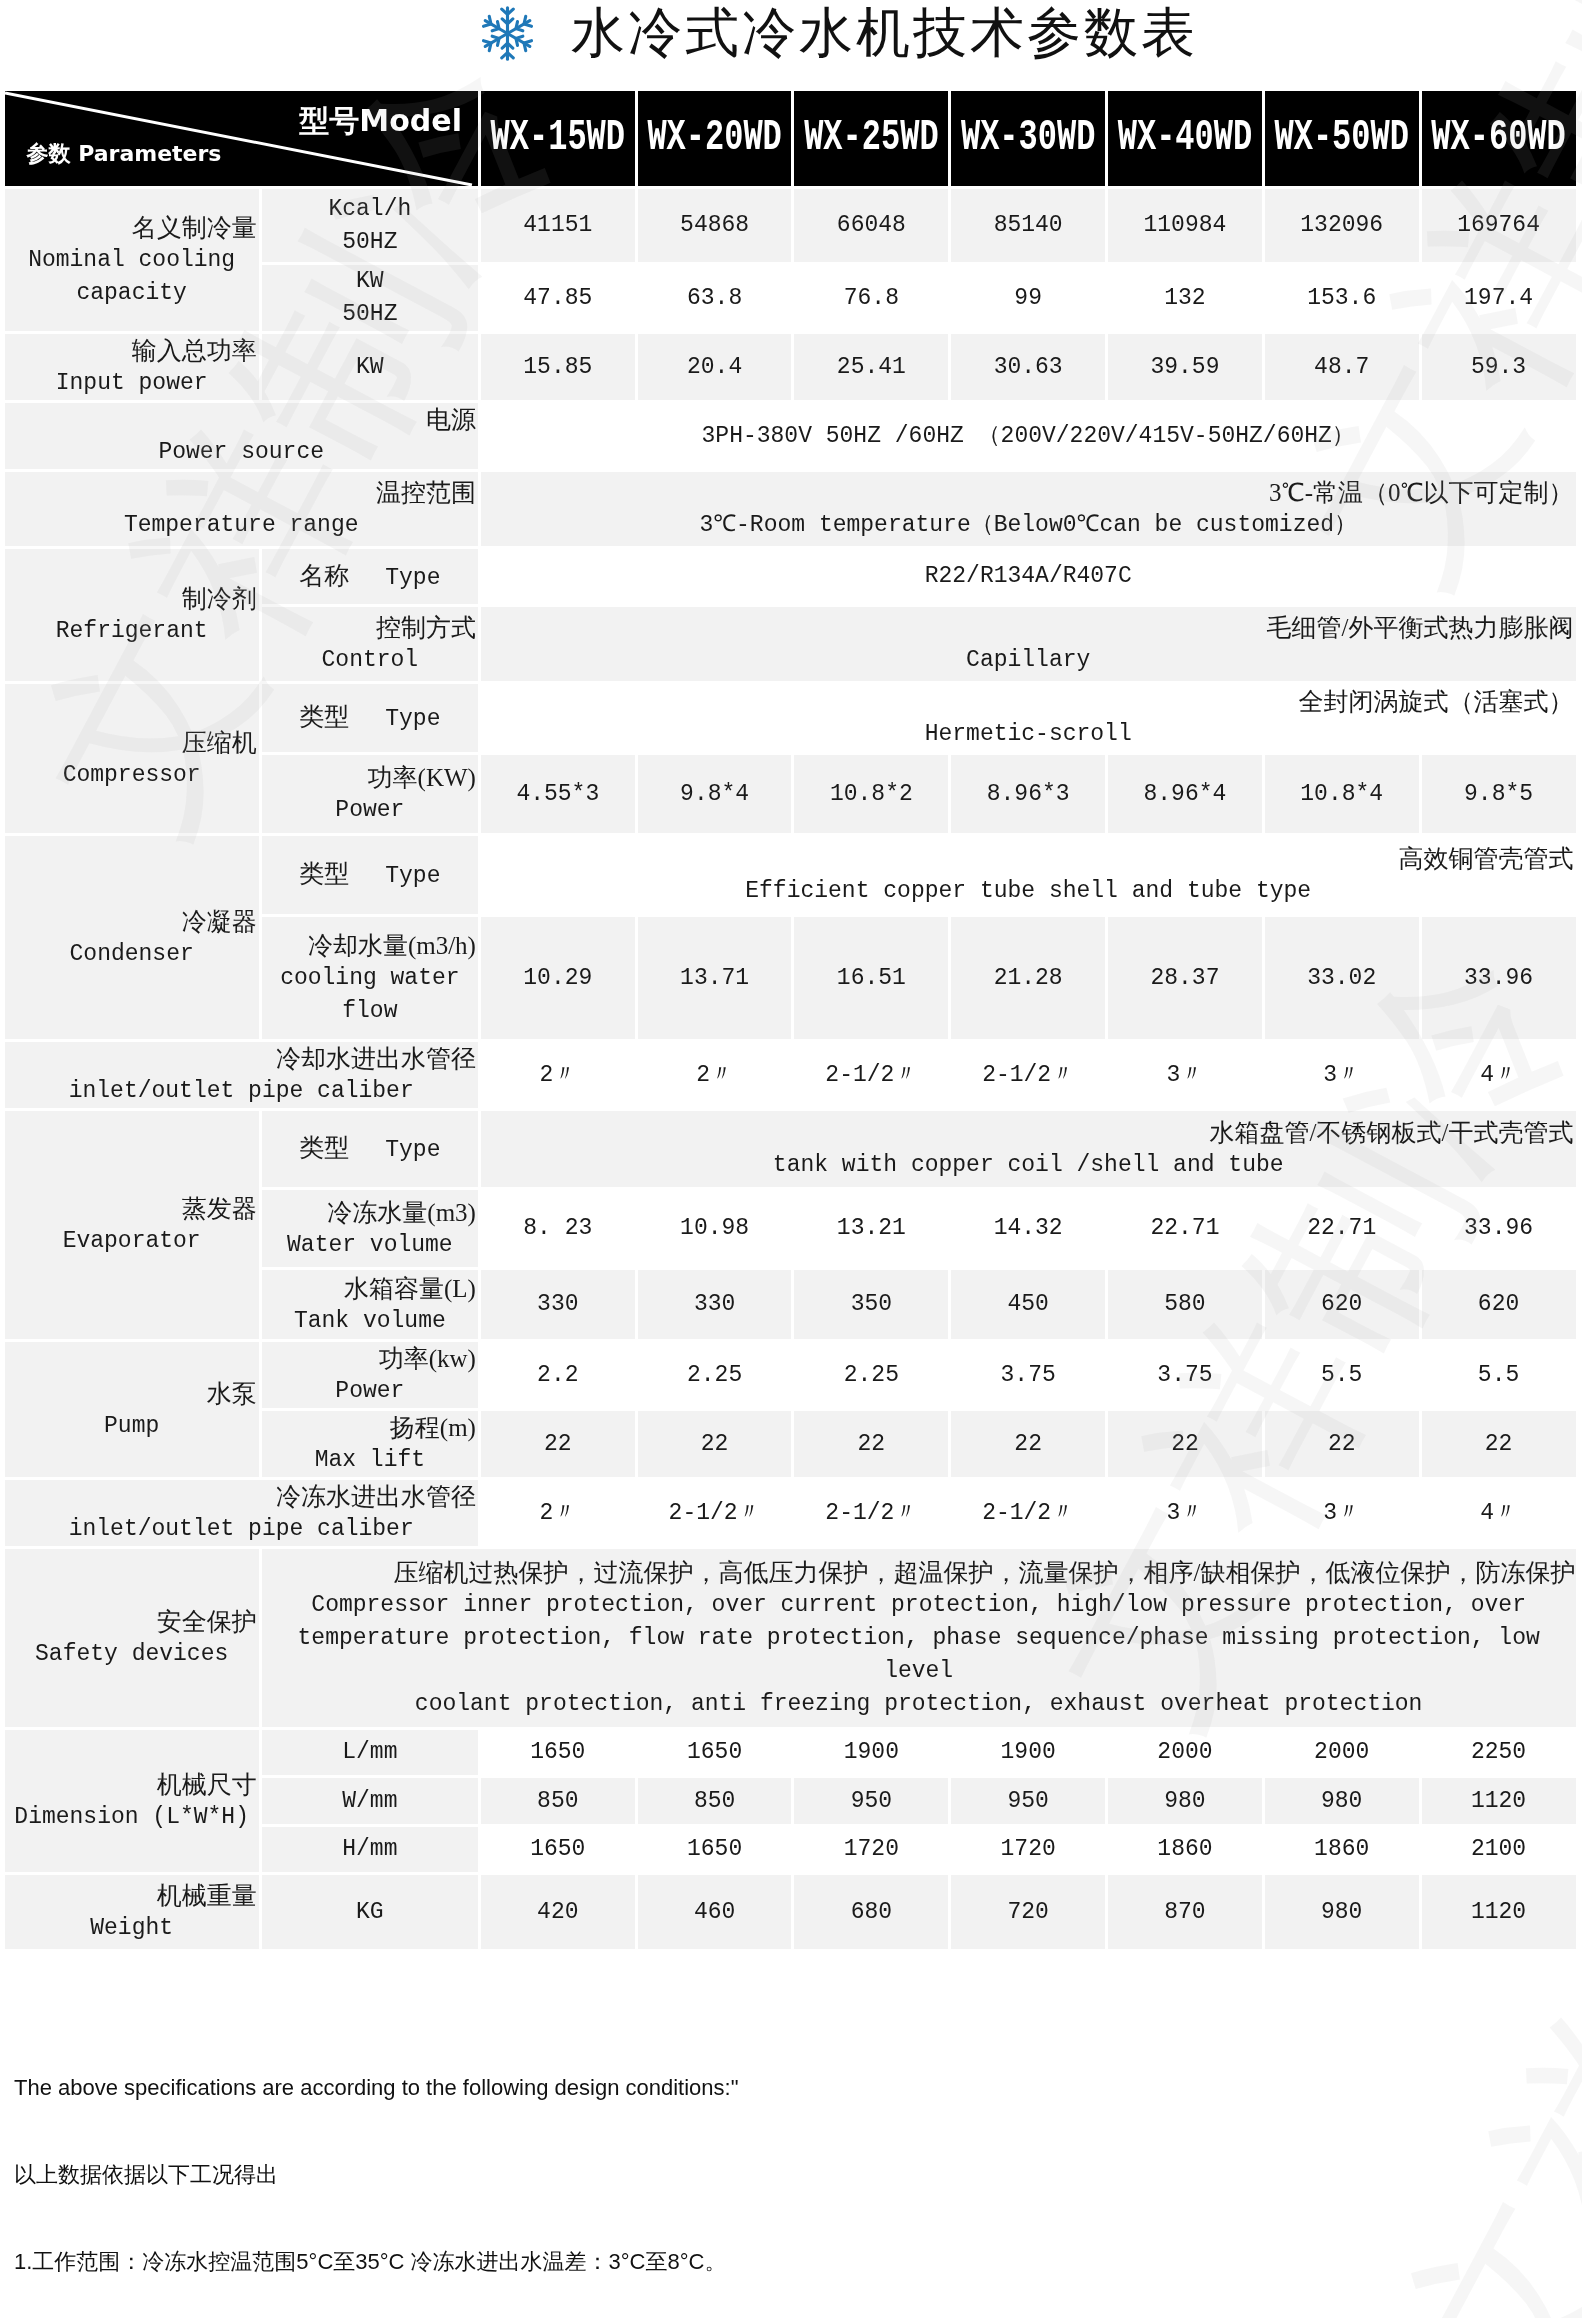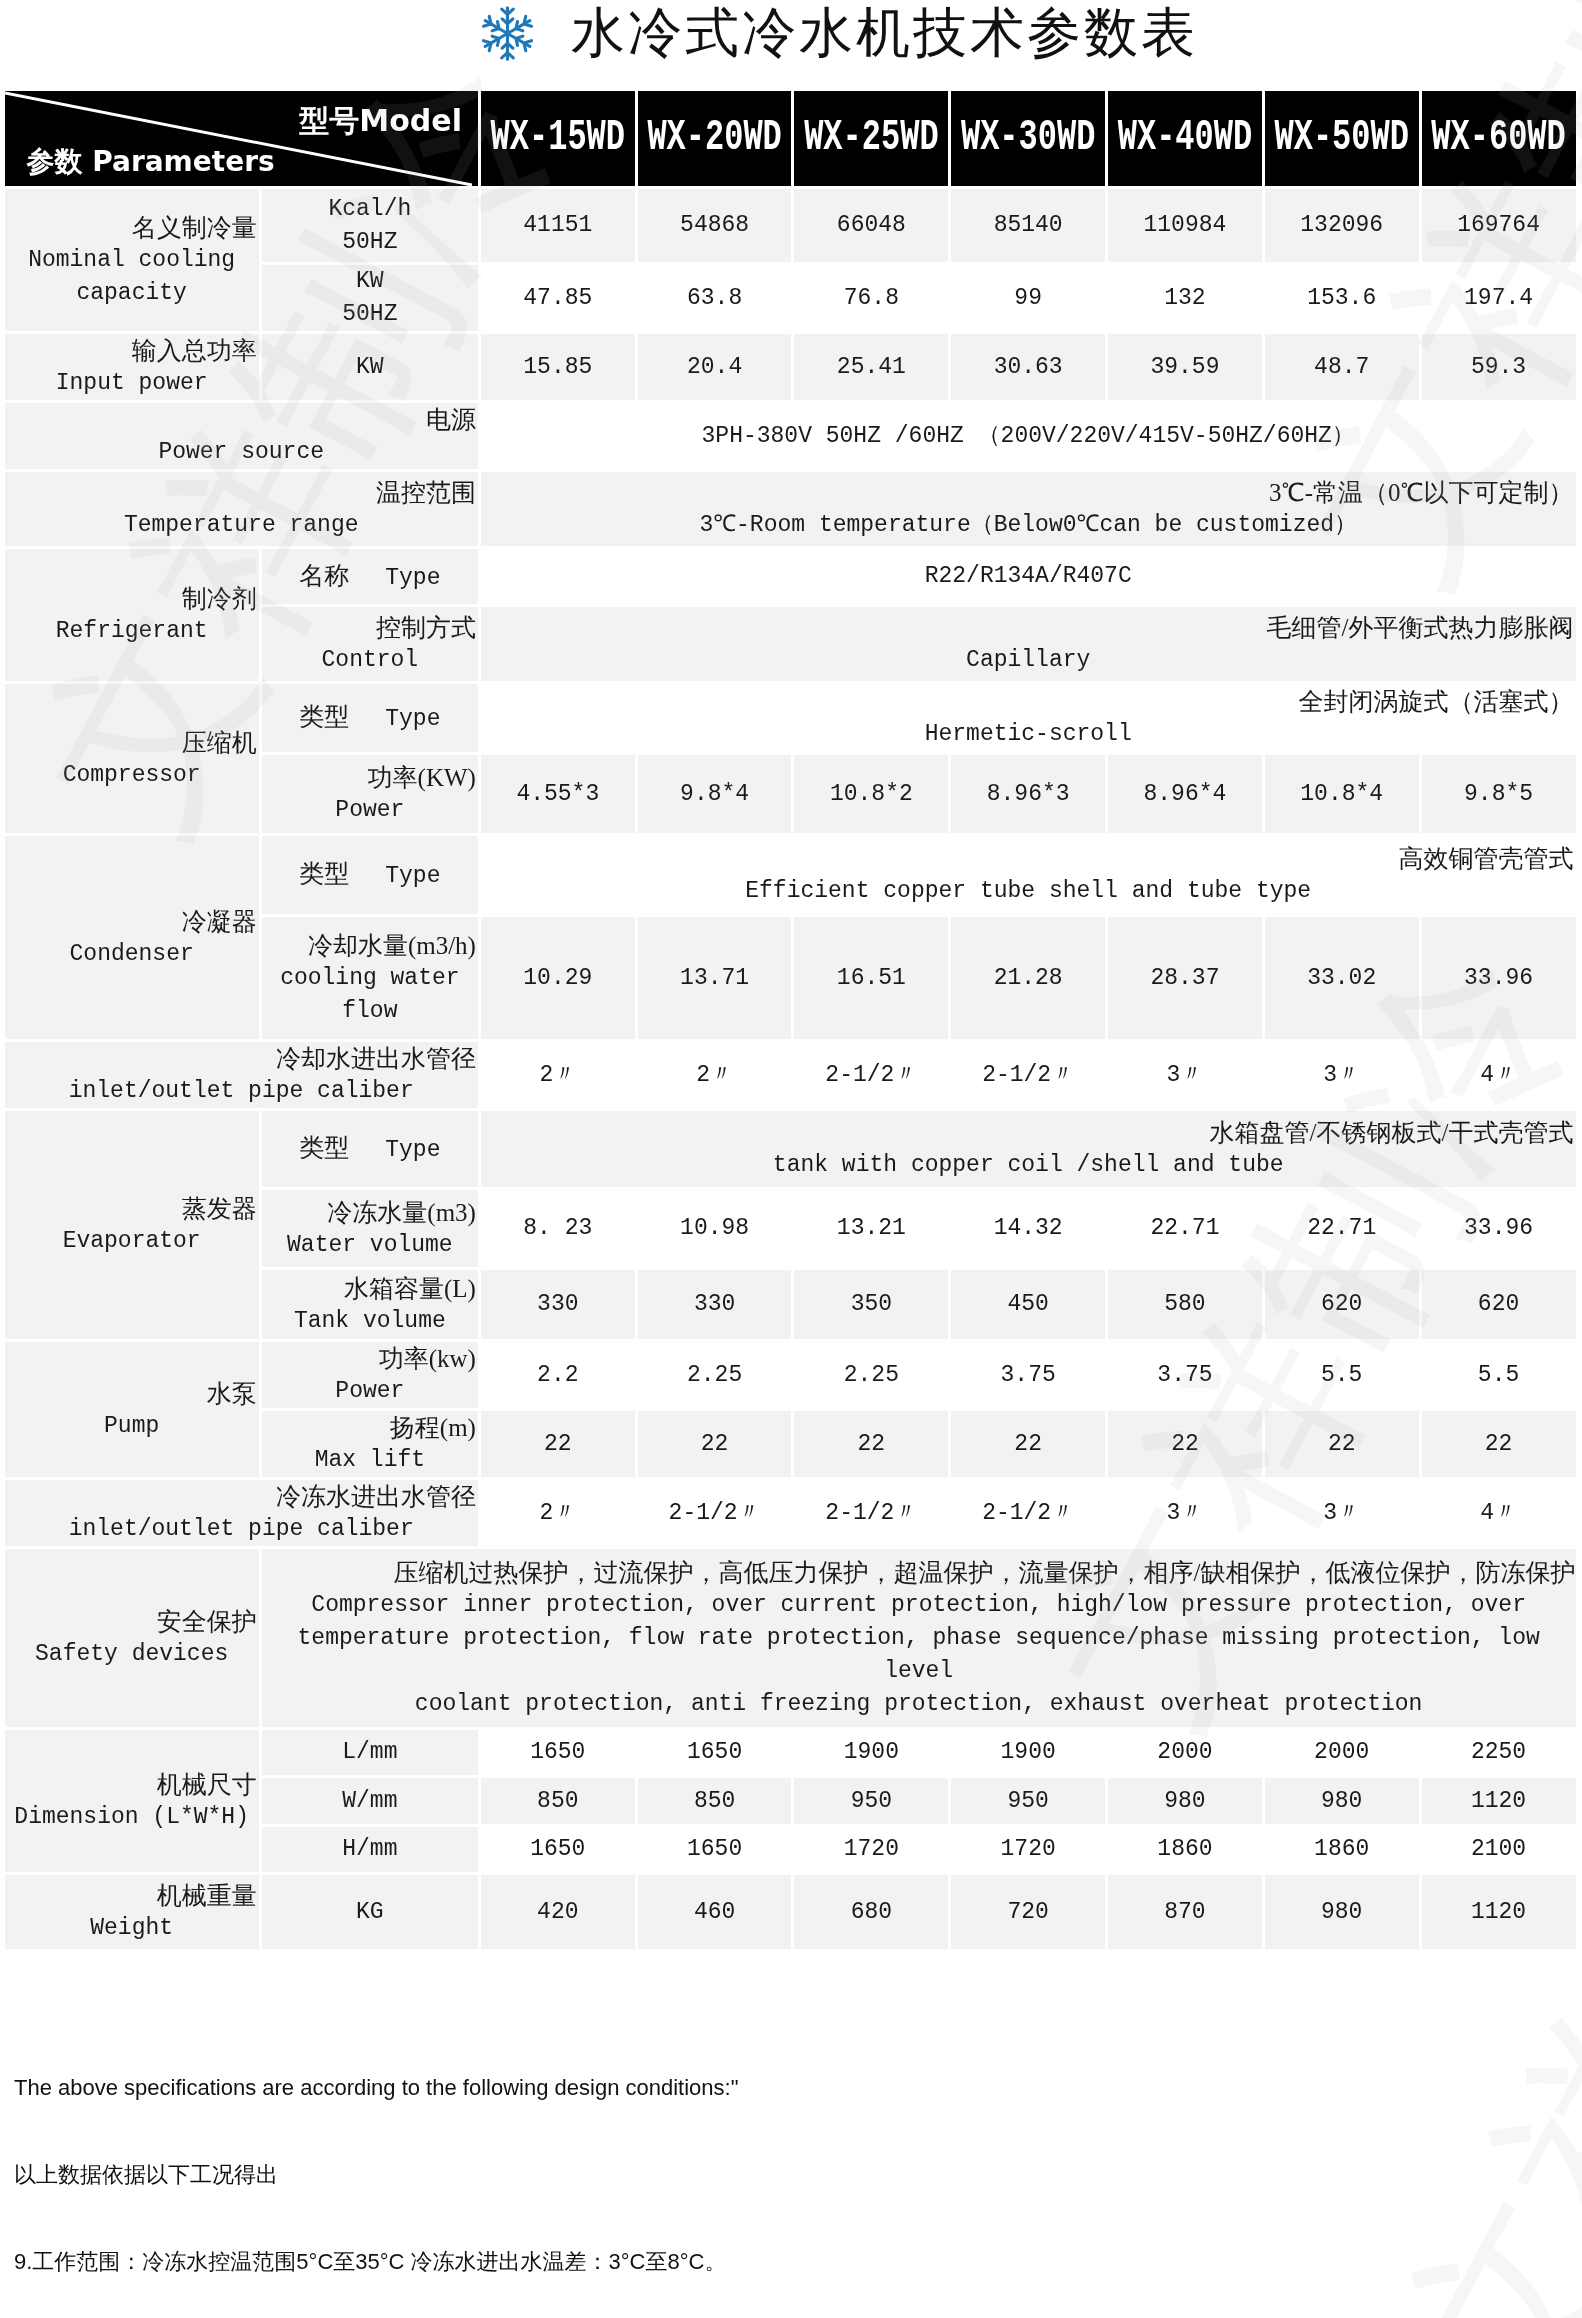--- a/index.html
+++ b/index.html
@@ -11,21 +11,21 @@
   table.spec td.g{background:#f2f2f2;}
   .zh{font-family:Liberation Serif, serif;font-size:25px;line-height:33px;white-space:pre-line;text-align:right;}
   .en{font-family:"Liberation Mono",monospace;font-size:23px;line-height:33px;white-space:pre-line;}
   .pair{white-space:nowrap;}
   .pair .zh,.pair .en{display:inline;}
   .sp{display:inline-block;width:36px;}
   tr.hd td{background:#000000;color:#ffffff;padding:0;font-weight:bold;}
   td.diag{position:relative;}
   .diag-line{position:absolute;left:0;top:0;width:100%;height:100%;}
   .model-label{position:absolute;right:16px;top:12px;font-family:"DejaVu Sans",sans-serif;font-size:30px;line-height:36px;color:#fff;white-space:nowrap;}
-  .param-label{position:absolute;left:22px;bottom:6px;font-family:"DejaVu Sans",sans-serif;font-size:28px;line-height:36px;color:#fff;white-space:nowrap;}
+  .param-label{position:absolute;left:22px;bottom:14px;font-family:"DejaVu Sans",sans-serif;font-size:22px;line-height:36px;color:#fff;white-space:nowrap;}
   .mdl{display:inline-block;font-family:"Liberation Mono",monospace;font-size:32px;line-height:35px;transform:scaleY(1.4);color:#fff;white-space:nowrap;}
   .notes{position:absolute;left:14px;top:2015px;font-family:"Liberation Sans",sans-serif;font-size:22px;line-height:29px;color:#111;white-space:pre;}
   .wm{position:absolute;font-family:"DejaVu Sans",sans-serif;font-size:208px;color:rgba(170,170,170,0.10);white-space:nowrap;pointer-events:none;transform-origin:left top;}
 </style>
 </head>
 <body>
 
 <svg class="snow" viewBox="-62 -62 124 124">
   <g stroke="#1f78b8" stroke-width="7" stroke-linecap="round" stroke-linejoin="round" fill="none">
     <g>
@@ -406,21 +406,21 @@
       <td class="g">870</td>
       <td class="g">980</td>
       <td class="g">1120</td>
     </tr>
   </tbody>
 </table>
 
 <div class="notes">
   <div>The above specifications are according to the following design conditions:"</div>
   <div>以上数据依据以下工况得出</div>
-  <div>9.工作范围：冷冻水控温范围5°C至35°C 冷冻水进出水温差：3°C至8°C。</div>
+  <div>1.工作范围：冷冻水控温范围5°C至35°C 冷冻水进出水温差：3°C至8°C。</div>
   
   
   
   
   
   
   
 </div>
 
 <span class="wm" style="left:-20px;top:745px;transform:rotate(-62deg);">文祥制冷</span>

